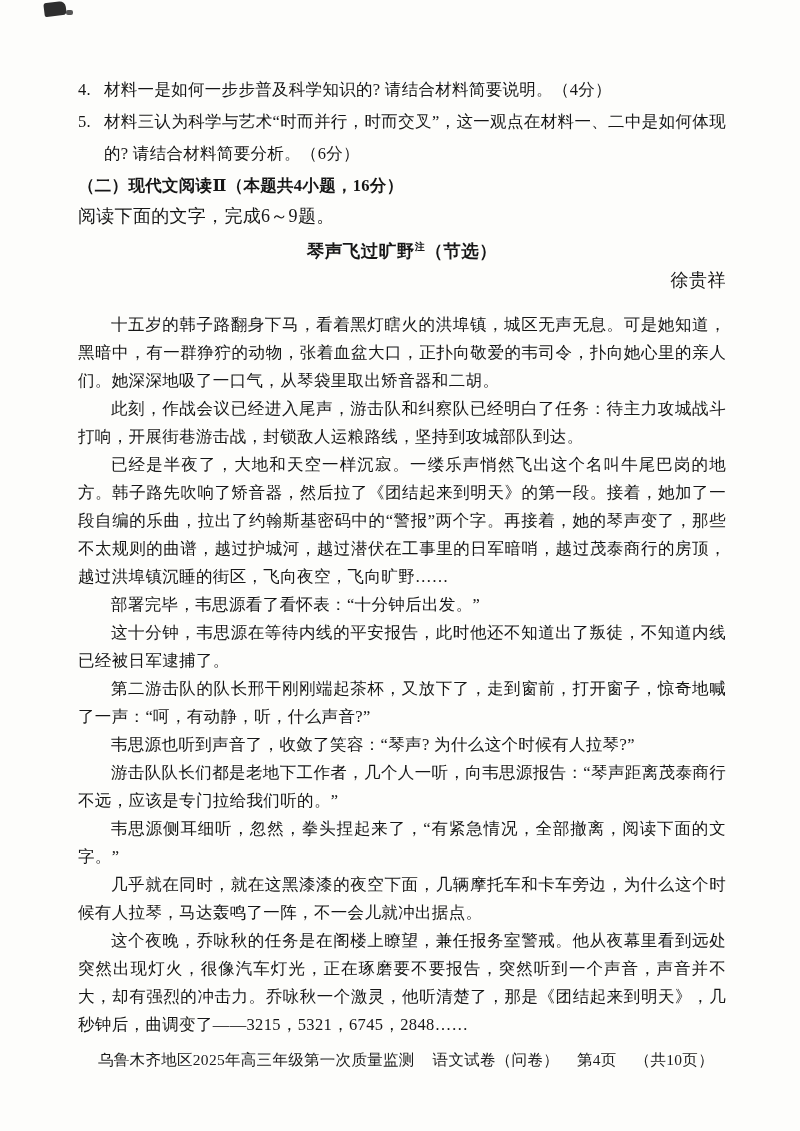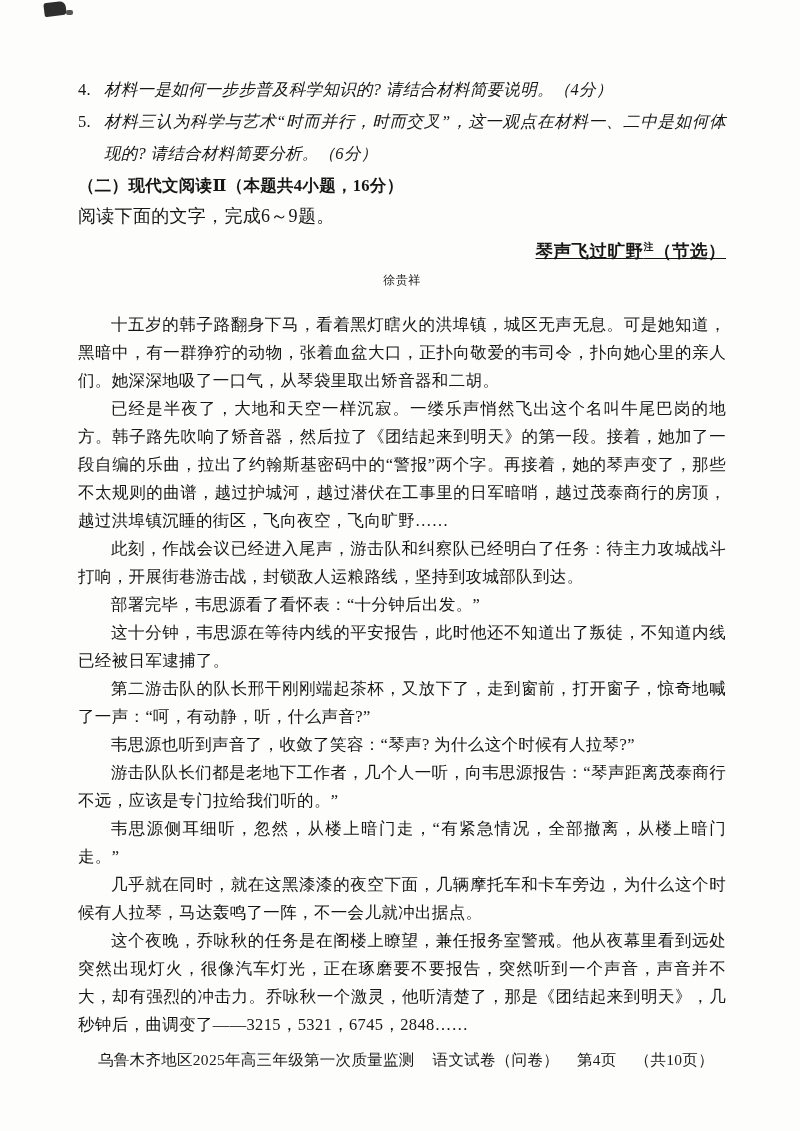--- a/index.html
+++ b/index.html
@@ -38,48 +38,47 @@
     right: 74px;
     top: 74px;
   }
   .question {
     display: flex;
     font-size: 16.5px;
     line-height: 32px;
     letter-spacing: 0.3px;
   }
   .qnum { flex: none; width: 26px; }
-  .qtext { flex: 1; text-align: justify; font-style: italic; }
+  .qtext { flex: 1; text-align: justify; }
   .section-heading {
     font-weight: bold;
     font-size: 16.5px;
     line-height: 31px;
     letter-spacing: 0.3px;
   }
   .instruction {
     font-size: 18px;
     line-height: 31px;
     letter-spacing: 0.3px;
   }
   .article-title {
-    text-align: right;
+    text-align: center;
     font-weight: bold;
     font-size: 17.5px;
     line-height: 30px;
     letter-spacing: 0.5px;
-    text-decoration: underline;
   }
   .article-title sup {
     font-size: 10px;
     font-weight: bold;
     vertical-align: super;
   }
   .author {
-    text-align: center;
-    font-size: 12px;
+    text-align: right;
+    font-size: 18px;
     line-height: 29px;
     letter-spacing: 0.5px;
   }
   .body-text { margin-top: 16px; }
   .para {
     font-size: 16.5px;
     line-height: 28px;
     letter-spacing: 0.35px;
     text-align: justify;
     text-indent: 2em;
@@ -122,28 +121,28 @@
     <div class="instruction">阅读下面的文字，完成6～9题。</div>
 
     <div class="article-title">
       <span>琴声飞过旷野</span><sup>注</sup><span>（节选）</span>
     </div>
 
     <div class="author">徐贵祥</div>
 
     <div class="body-text">
       <p class="para">十五岁的韩子路翻身下马，看着黑灯瞎火的洪埠镇，城区无声无息。可是她知道，黑暗中，有一群狰狞的动物，张着血盆大口，正扑向敬爱的韦司令，扑向她心里的亲人们。她深深地吸了一口气，从琴袋里取出矫音器和二胡。</p>
+      <p class="para">此刻，作战会议已经进入尾声，游击队和纠察队已经明白了任务：待主力攻城战斗打响，开展街巷游击战，封锁敌人运粮路线，坚持到攻城部队到达。</p>
       <p class="para">已经是半夜了，大地和天空一样沉寂。一缕乐声悄然飞出这个名叫牛尾巴岗的地方。韩子路先吹响了矫音器，然后拉了《团结起来到明天》的第一段。接着，她加了一段自编的乐曲，拉出了约翰斯基密码中的“警报”两个字。再接着，她的琴声变了，那些不太规则的曲谱，越过护城河，越过潜伏在工事里的日军暗哨，越过茂泰商行的房顶，越过洪埠镇沉睡的街区，飞向夜空，飞向旷野……</p>
-      <p class="para">此刻，作战会议已经进入尾声，游击队和纠察队已经明白了任务：待主力攻城战斗打响，开展街巷游击战，封锁敌人运粮路线，坚持到攻城部队到达。</p>
       <p class="para">部署完毕，韦思源看了看怀表：“十分钟后出发。”</p>
       <p class="para">这十分钟，韦思源在等待内线的平安报告，此时他还不知道出了叛徒，不知道内线已经被日军逮捕了。</p>
       <p class="para">第二游击队的队长邢干刚刚端起茶杯，又放下了，走到窗前，打开窗子，惊奇地喊了一声：“呵，有动静，听，什么声音?”</p>
       <p class="para">韦思源也听到声音了，收敛了笑容：“琴声? 为什么这个时候有人拉琴?”</p>
       <p class="para">游击队队长们都是老地下工作者，几个人一听，向韦思源报告：“琴声距离茂泰商行不远，应该是专门拉给我们听的。”</p>
-      <p class="para">韦思源侧耳细听，忽然，从楼上暗门走，“有紧急情况，全部撤离，从楼上暗门走。”</p>
+      <p class="para">韦思源侧耳细听，忽然，拳头捏起来了，“有紧急情况，全部撤离，阅读下面的文字。”</p>
       <p class="para">几乎就在同时，就在这黑漆漆的夜空下面，几辆摩托车和卡车旁边，为什么这个时候有人拉琴，马达轰鸣了一阵，不一会儿就冲出据点。</p>
       <p class="para">这个夜晚，乔咏秋的任务是在阁楼上瞭望，兼任报务室警戒。他从夜幕里看到远处突然出现灯火，很像汽车灯光，正在琢磨要不要报告，突然听到一个声音，声音并不大，却有强烈的冲击力。乔咏秋一个激灵，他听清楚了，那是《团结起来到明天》，几秒钟后，曲调变了——3215，5321，6745，2848……</p>
     </div>
 
   </div>
 
   <div class="footer">
     <span>乌鲁木齐地区2025年高三年级第一次质量监测</span><span>语文试卷（问卷）</span><span>第4页</span><span>（共10页）</span>
   </div>
 

